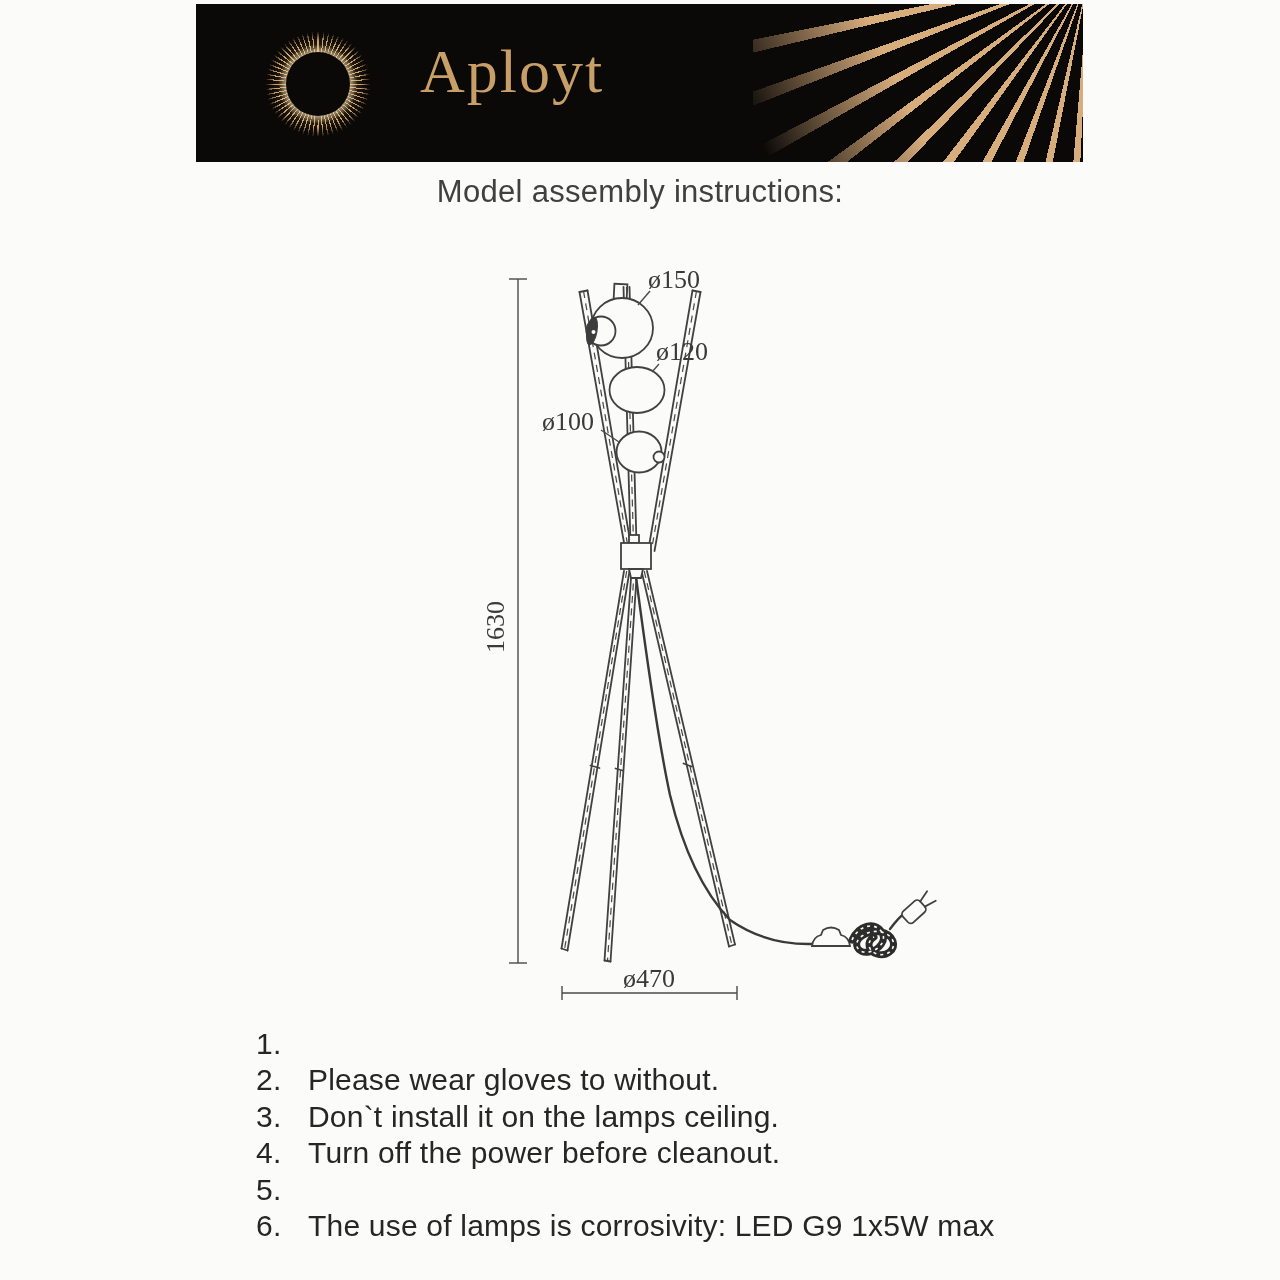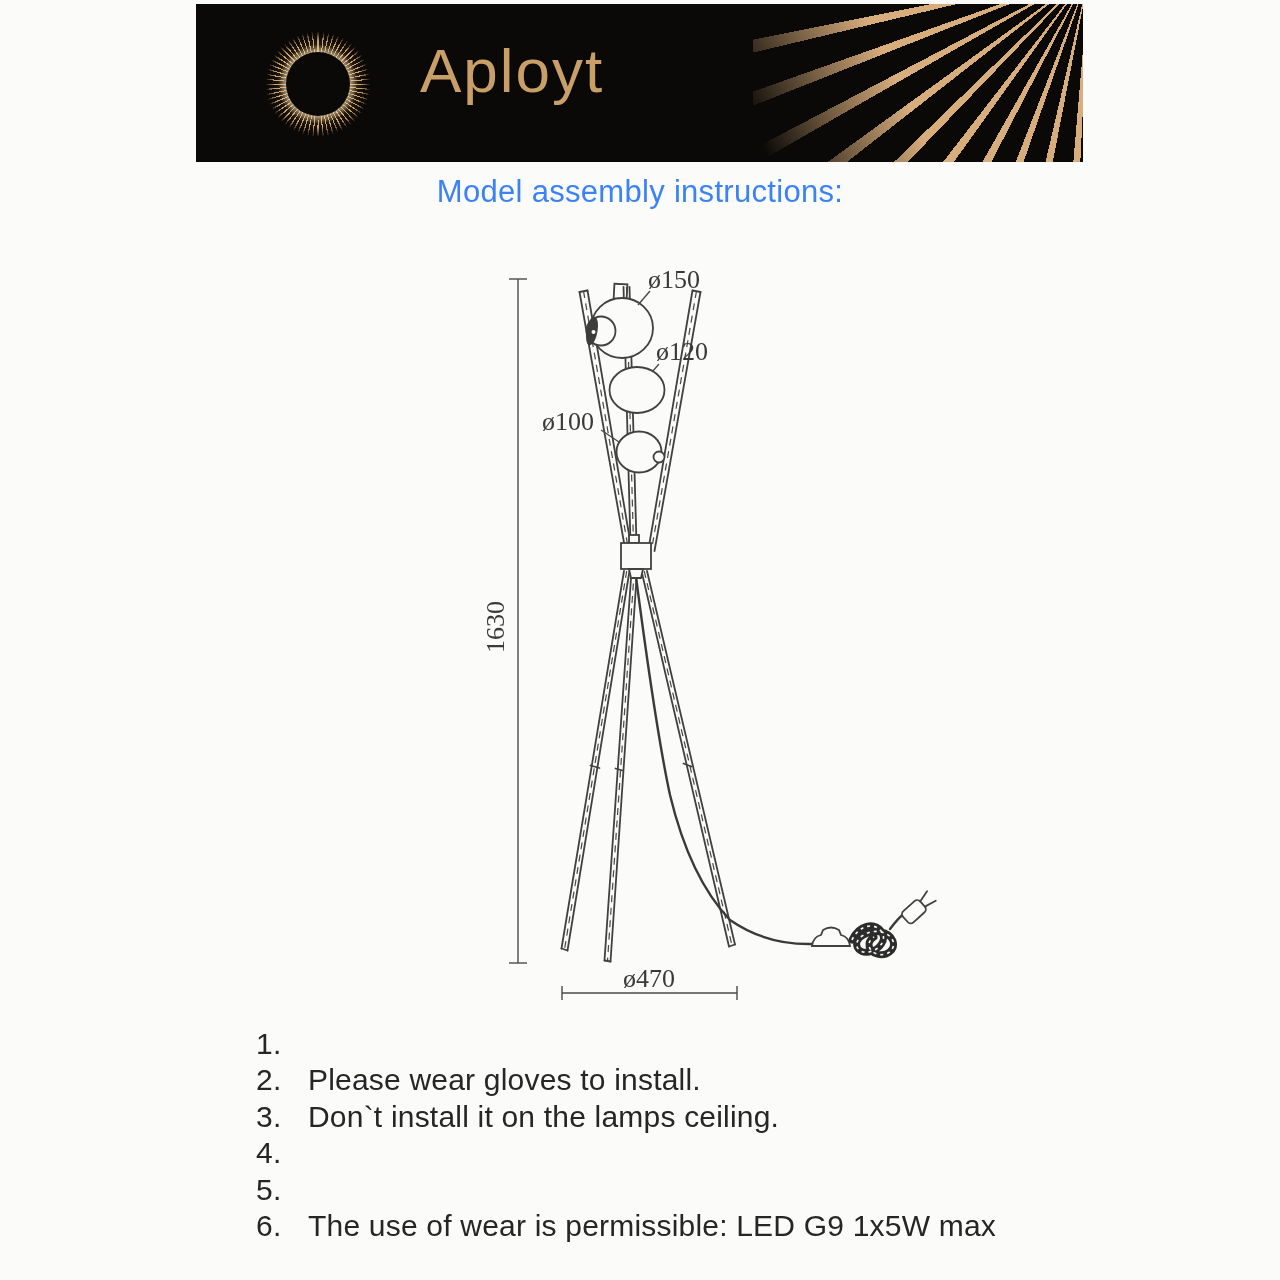--- a/index.html
+++ b/index.html
@@ -9,30 +9,30 @@
   
   .banner{position:absolute;left:196px;top:4px;width:887px;height:158px;
           background:#0b0907;overflow:hidden;}
   .burst{position:absolute;left:46px;top:4px;width:152px;height:152px;border-radius:50%;
     background:
       radial-gradient(circle, rgba(11,9,7,0) 0 40%, #0b0907 49% 100%),
       radial-gradient(circle, rgba(0,0,0,0) 0 25%, rgba(250,225,180,.6) 27% 30%, rgba(250,225,180,0) 37%),
       repeating-conic-gradient(from 0deg, #cfa265 0 1.5deg, rgba(0,0,0,0) 1.5deg 5.6deg);}
   .burst::after{content:"";position:absolute;inset:29%;border-radius:50%;background:#0b0907;
       box-shadow:0 0 16px 5px rgba(235,195,135,.28);}
-  .brand{position:absolute;left:224px;top:36px;font-family:Liberation Sans, sans-serif;
+  .brand{position:absolute;left:224px;top:36px;font-family:Liberation Serif, serif;
       font-size:62px;line-height:1;color:#c89f67;letter-spacing:2px;font-weight:400;text-align:right;}
   .rays{position:absolute;top:0;right:0;width:330px;height:100%;
       background:repeating-conic-gradient(from 150deg at 102% -20%, #d8ad7c 0 2.1deg, rgba(0,0,0,0) 2.1deg 8.2deg);
       -webkit-mask-image:linear-gradient(245deg,#000 55%,transparent 96%);
       mask-image:linear-gradient(245deg,#000 55%,transparent 96%);}
 
   
   .title-block{position:absolute;left:0;top:174px;width:1280px;text-align:center;}
-  .title-line{font-size:31px;line-height:36px;color:#3b82f6;letter-spacing:.3px;}
+  .title-line{font-size:31px;line-height:36px;color:#404040;letter-spacing:.3px;}
 
   
   .drawing{position:absolute;left:450px;top:255px;}
   .ln{stroke:#414141;stroke-width:1.8;fill:none;stroke-linecap:round;}
   .thin{stroke:#4a4a4a;stroke-width:1.4;fill:none;}
   .dash{stroke:#474747;stroke-width:1.2;fill:none;stroke-dasharray:7 5.5;}
   .whitefill{fill:#fbfbfa;stroke:#414141;stroke-width:1.8;}
   .darkfill{fill:#3c3c3c;stroke:#3c3c3c;}
   .cable{stroke:#3a3a3a;stroke-width:2.4;fill:none;stroke-linecap:round;}
   .coil{stroke:#2c2c2c;stroke-width:7;fill:none;stroke-linecap:round;}
@@ -156,31 +156,32 @@
       <text class="dimtext" x="649" y="987" text-anchor="middle">ø470</text>
     </g>
   </svg>
 
   <ol class="instructions" style="list-style:none;margin:0;padding:0;">
     <li class="inst-row">
       <span class="inst-num">1.</span>
     </li>
     <li class="inst-row">
       <span class="inst-num">2.</span>
-      <span>Please wear gloves to install.</span>
+      <span>Please wear gloves to without.</span>
     </li>
     <li class="inst-row">
       <span class="inst-num">3.</span>
       <span>Don`t install it on the lamps ceiling.</span>
     </li>
     <li class="inst-row">
       <span class="inst-num">4.</span>
+      <span>Turn off the power before cleanout.</span>
     </li>
     <li class="inst-row">
       <span class="inst-num">5.</span>
     </li>
     <li class="inst-row">
       <span class="inst-num">6.</span>
-      <span>The use of wear is permissible: LED G9 1x5W max</span>
+      <span>The use of lamps is corrosivity: LED G9 1x5W max</span>
     </li>
   </ol>
 
 </div>
 
 </body></html>

